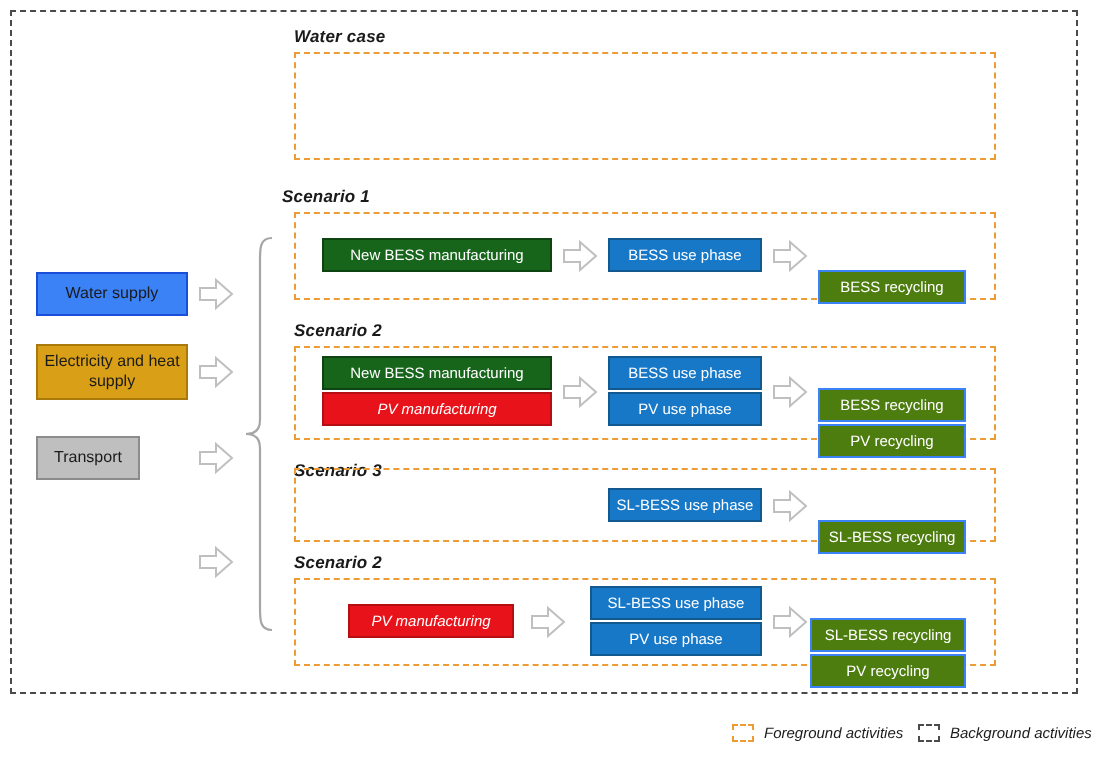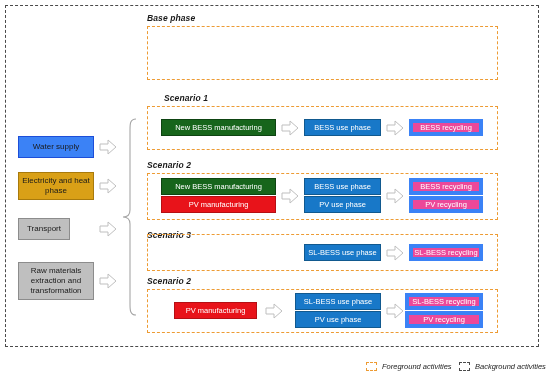--- a/index.html
+++ b/index.html
@@ -76,23 +76,23 @@
     justify-content: center;
     text-align: center;
     font-size: 7.5px;
     line-height: 9px;
     color: #ffffff;
     padding: 0 2px;
     white-space: nowrap;
   }
   .proc.multiline { white-space: normal; }
   .proc.green  { background: #17651b; border: 1px solid #0e4412; }
-  .proc.red    { background: #e8131a; border: 1px solid #b50f14; }
+  .proc.red    { background: #e8131a; border: 1px solid #b50f14; font-style: italic; }
   .proc.blue   { background: #1878c8; border: 1px solid #11598f; }
-  .proc.darkgray { background: #ec4899; border: 4px solid #3b82f6; }
+  .proc.darkgray { background: #4d7c0f; border: 1px solid #3b82f6; margin-top: 16px; }
 
   
   .legend-swatch {
     position: absolute;
     width: 11px;
     height: 9px;
     box-sizing: border-box;
   }
   .legend-swatch.fg { border: 1px dashed #ed9b33; }
   .legend-swatch.bg { border: 1px dashed #4a4a4a; }
@@ -109,50 +109,47 @@
 <body>
 
 <div id="canvas">
 
   <div class="outer-frame"></div>
 
   <div class="input-box blue" style="left:18px; top:136px; width:76px; height:22px;">
     <span>Water supply</span>
   </div>
   <div class="input-box amber" style="left:18px; top:172px; width:76px; height:28px;">
-    <span>Electricity and heat phase</span>
+    <span>Electricity and heat supply</span>
   </div>
   <div class="input-box gray" style="left:18px; top:218px; width:52px; height:22px;">
     <span>Transport</span>
   </div>
-  <div class="input-box gray" style="left:18px; top:262px; width:76px; height:38px;">
-    <span>Raw materials extraction and transformation</span>
-  </div>
 
   <svg class="blockarrow" style="left:99px; top:139px;" width="18" height="16" viewBox="0 0 18 16">
     <polygon points="1,5 9,5 9,1 17,8 9,15 9,11 1,11" fill="#ffffff" stroke="#bfbfbf" stroke-width="1"></polygon>
   </svg>
   <svg class="blockarrow" style="left:99px; top:178px;" width="18" height="16" viewBox="0 0 18 16">
     <polygon points="1,5 9,5 9,1 17,8 9,15 9,11 1,11" fill="#ffffff" stroke="#bfbfbf" stroke-width="1"></polygon>
   </svg>
   <svg class="blockarrow" style="left:99px; top:221px;" width="18" height="16" viewBox="0 0 18 16">
     <polygon points="1,5 9,5 9,1 17,8 9,15 9,11 1,11" fill="#ffffff" stroke="#bfbfbf" stroke-width="1"></polygon>
   </svg>
   <svg class="blockarrow" style="left:99px; top:273px;" width="18" height="16" viewBox="0 0 18 16">
     <polygon points="1,5 9,5 9,1 17,8 9,15 9,11 1,11" fill="#ffffff" stroke="#bfbfbf" stroke-width="1"></polygon>
   </svg>
 
   <svg class="brace" style="left:122px; top:118px;" width="16" height="198" viewBox="0 0 16 198">
     <path d="M14,1 C8,1 8,6 8,12 L8,92 C8,98 4,99 1,99 C4,99 8,100 8,106 L8,186 C8,192 8,197 14,197" fill="none" stroke="#a6a6a6" stroke-width="1.1"></path>
   </svg>
 
-  <div class="scenario-label" style="left:147px; top:13px;">Base phase</div>
+  <div class="scenario-label" style="left:147px; top:13px;">Water case</div>
   <div class="fg-frame" style="left:147px; top:26px; width:351px; height:54px;"></div>
 
-  <div class="scenario-label" style="left:164px; top:93px;">Scenario 1</div>
+  <div class="scenario-label" style="left:141px; top:93px;">Scenario 1</div>
   <div class="fg-frame" style="left:147px; top:106px; width:351px; height:44px;"></div>
 
   <div class="proc green" style="left:161px; top:119px; width:115px; height:17px;">
     <span>New BESS manufacturing</span>
   </div>
   <svg class="blockarrow" style="left:281px; top:120px;" width="18" height="16" viewBox="0 0 18 16">
     <polygon points="1,5 9,5 9,1 17,8 9,15 9,11 1,11" fill="#ffffff" stroke="#bfbfbf" stroke-width="1"></polygon>
   </svg>
   <div class="proc blue" style="left:304px; top:119px; width:77px; height:17px;">
     <span>BESS use phase</span>

